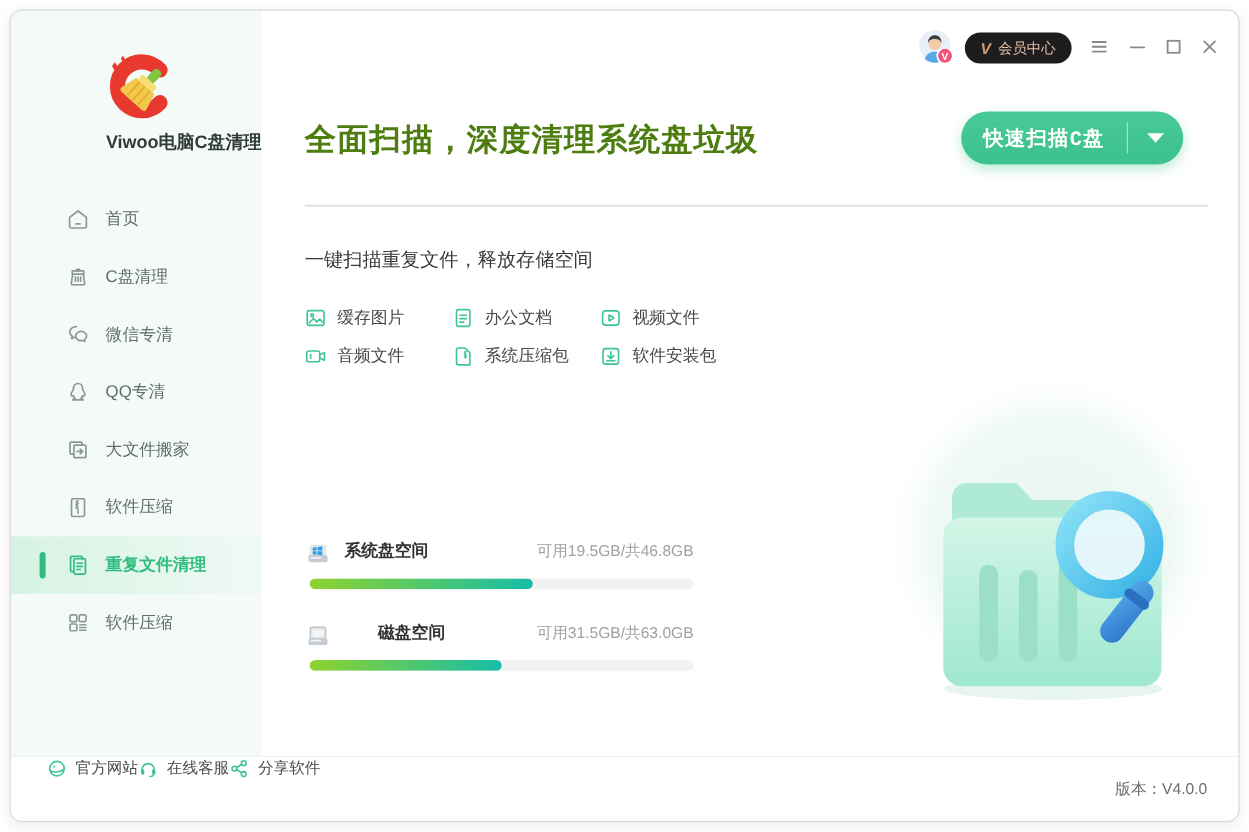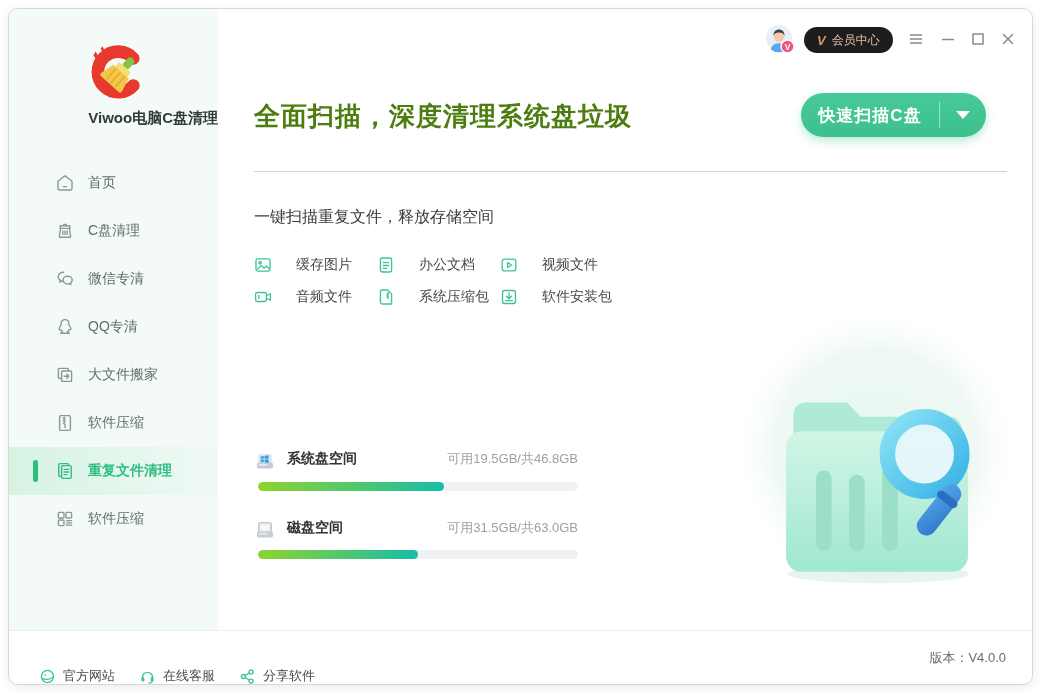--- a/index.html
+++ b/index.html
@@ -33,48 +33,48 @@
   .member-label { font-size:12px; color:#eabfa3; }
   .winctl { position:absolute; top:22px; width:16px; height:16px; color:#8a8a8a; cursor:pointer; }
   .winctl svg { display:block; }
   .ctl-menu { left:899px; } .ctl-min { left:931px; } .ctl-max { left:961px; } .ctl-close { left:991px; }
 
   
   .heading { position:absolute; left:245px; top:90px; font-size:26px; font-weight:bold; color:#4d7c0f; letter-spacing:1px; }
   .scan-btn { position:absolute; left:792px; top:84px; width:185px; height:44px; border-radius:22px;
     background:linear-gradient(180deg,#47ca98,#3cc08d); display:flex; align-items:center; cursor:pointer;
     box-shadow:0 4px 10px rgba(63,197,147,.35); }
-  .scan-label { flex:1; text-align:center; color:#fff; font-size:17px; font-weight:bold; letter-spacing:1px; }
+  .scan-label { flex:1; text-align:center; color:#fff; font-size:17px; font-weight:bold; letter-spacing:1px;font-family:Liberation Mono, monospace; }
   .scan-sep { width:1px; height:26px; background:rgba(255,255,255,.5); }
   .scan-arrow { width:46px; display:flex; align-items:center; justify-content:center; }
   .scan-arrow i { display:block; width:0; height:0; border-left:7px solid transparent; border-right:7px solid transparent; border-top:8px solid #fff; }
 
   .hdivider { position:absolute; left:245px; top:162px; width:753px; height:1px; background:#d0d0d0; }
   .subtitle { position:absolute; left:245px; top:198px; font-size:16px; color:#3a3a3a; }
 
   .ftype { position:absolute; display:flex; align-items:center; height:20px; }
   .ftype .ficon { width:18px; height:18px; color:#3fc593; flex:0 0 18px; }
-  .ftype .flabel { margin-left:24px; font-size:14px; color:#484848; }
+  .ftype .flabel { margin-left:9px; font-size:14px; color:#484848; }
   .ft-r0 { top:246px; } .ft-r1 { top:278px; }
   .ft-c0 { left:245px; } .ft-c1 { left:368px; } .ft-c2 { left:491px; }
 
   .disk-head { position:absolute; left:245px; width:324px; height:24px; display:flex; align-items:flex-start; }
   .disk-head .dicon { width:22px; height:22px; flex:0 0 22px; }
   .disk-head .dlabel { margin-left:11px; font-size:14px; font-weight:bold; color:#333; }
   .disk-head .dusage { margin-left:auto; font-size:13px; color:#a0a0a0; }
-  .dh-0 { top:441px; } .dh-1 { top:510px; }
+  .dh-0 { top:441px; } .dh-1 { top:510px;gap:28px; }
   .pbar { position:absolute; left:249px; width:320px; height:9px; border-radius:5px; background:#f1f2f4; overflow:hidden; }
   .pb-0 { top:473px; } .pb-1 { top:541px; }
   .pfill { height:100%; border-radius:5px; background:linear-gradient(90deg,#8ed32e,#17bda8); }
 
   .illus { position:absolute; left:712px; top:288px; width:310px; height:310px; }
 
   
   .footer { position:absolute; left:0; right:0; bottom:0; height:54px; background:#fff; border-top:1px solid #efefef; border-radius:0 0 10px 10px; }
-  .flinks { position:absolute; left:30px; top:0; height:54px; display:flex; align-items:flex-end; gap:24px; }
+  .flinks { position:absolute; left:30px; top:0; height:54px; display:flex; align-items:flex-start; }
   .flink { display:flex; align-items:center; gap:7px; cursor:pointer; }
   .flink .licon { width:17px; height:17px; color:#3fc593; }
   .flink .llabel { font-size:13px; color:#4c4c4c; }
   .version { position:absolute; right:26px; top:0; height:54px; display:flex; align-items:center; font-size:13px; color:#6b6b6b; }
 </style>
 </head>
 <body>
 
 <div class="window">
 

